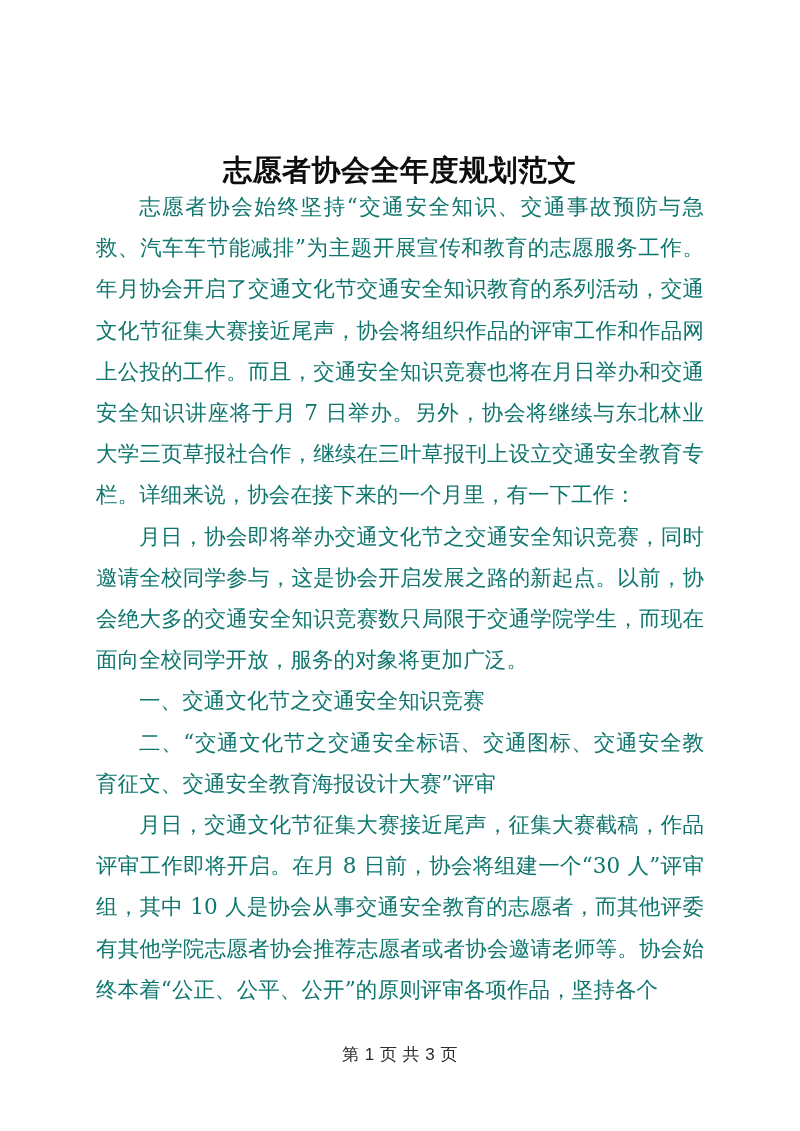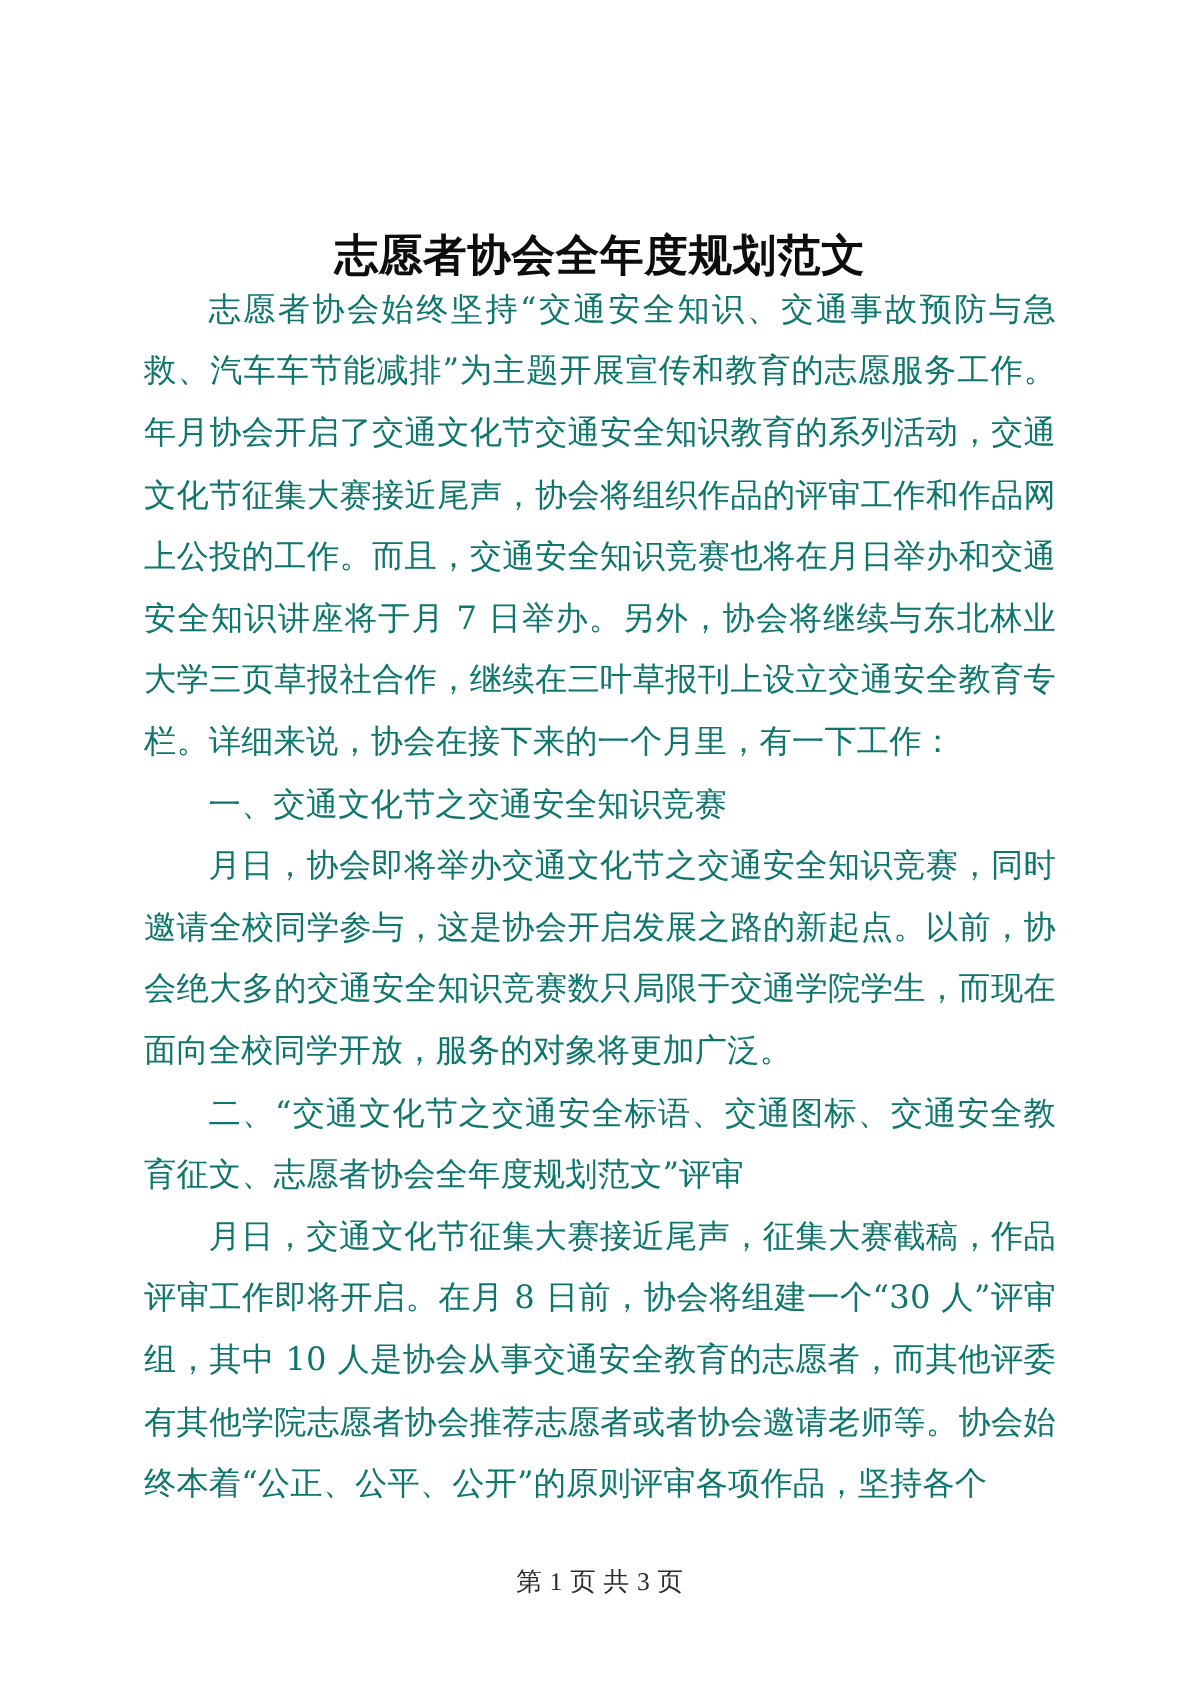--- a/index.html
+++ b/index.html
@@ -66,37 +66,37 @@
     text-indent: 43px;
   }
 
   
   .page-footer {
     position: absolute;
     left: 0;
     top: 1043px;
     width: 800px;
     text-align: center;
-    font-family: Liberation Serif, serif;
+    font-family: Liberation Sans, sans-serif;
     font-size: 17px;
     line-height: 24px;
     color: #2b2b2b;
     letter-spacing: 0.5px;
   }
 </style>
 </head>
 <body>
 
 <div class="page">
 
   <h1 class="doc-title">志愿者协会全年度规划范文</h1>
 
   <div class="body-block">
     <p class="para">志愿者协会始终坚持“交通安全知识、交通事故预防与急救、汽车车节能减排”为主题开展宣传和教育的志愿服务工作。年月协会开启了交通文化节交通安全知识教育的系列活动，交通文化节征集大赛接近尾声，协会将组织作品的评审工作和作品网上公投的工作。而且，交通安全知识竞赛也将在月日举办和交通安全知识讲座将于月 7 日举办。另外，协会将继续与东北林业大学三页草报社合作，继续在三叶草报刊上设立交通安全教育专栏。详细来说，协会在接下来的一个月里，有一下工作：</p>
+    <p class="para">月日，协会即将举办交通文化节之交通安全知识竞赛，同时邀请全校同学参与，这是协会开启发展之路的新起点。以前，协会绝大多的交通安全知识竞赛数只局限于交通学院学生，而现在面向全校同学开放，服务的对象将更加广泛。</p>
     <p class="para heading-para">一、交通文化节之交通安全知识竞赛</p>
-    <p class="para">月日，协会即将举办交通文化节之交通安全知识竞赛，同时邀请全校同学参与，这是协会开启发展之路的新起点。以前，协会绝大多的交通安全知识竞赛数只局限于交通学院学生，而现在面向全校同学开放，服务的对象将更加广泛。</p>
-    <p class="para heading-para">二、“交通文化节之交通安全标语、交通图标、交通安全教育征文、志愿者协会全年度规划范文”评审</p>
+    <p class="para heading-para">二、“交通文化节之交通安全标语、交通图标、交通安全教育征文、交通安全教育海报设计大赛”评审</p>
     <p class="para">月日，交通文化节征集大赛接近尾声，征集大赛截稿，作品评审工作即将开启。在月 8 日前，协会将组建一个“30 人”评审组，其中 10 人是协会从事交通安全教育的志愿者，而其他评委有其他学院志愿者协会推荐志愿者或者协会邀请老师等。协会始终本着“公正、公平、公开”的原则评审各项作品，坚持各个</p>
   </div>
 
   <div class="page-footer">第 1 页 共 3 页</div>
 
 </div>
 
 </body></html>

